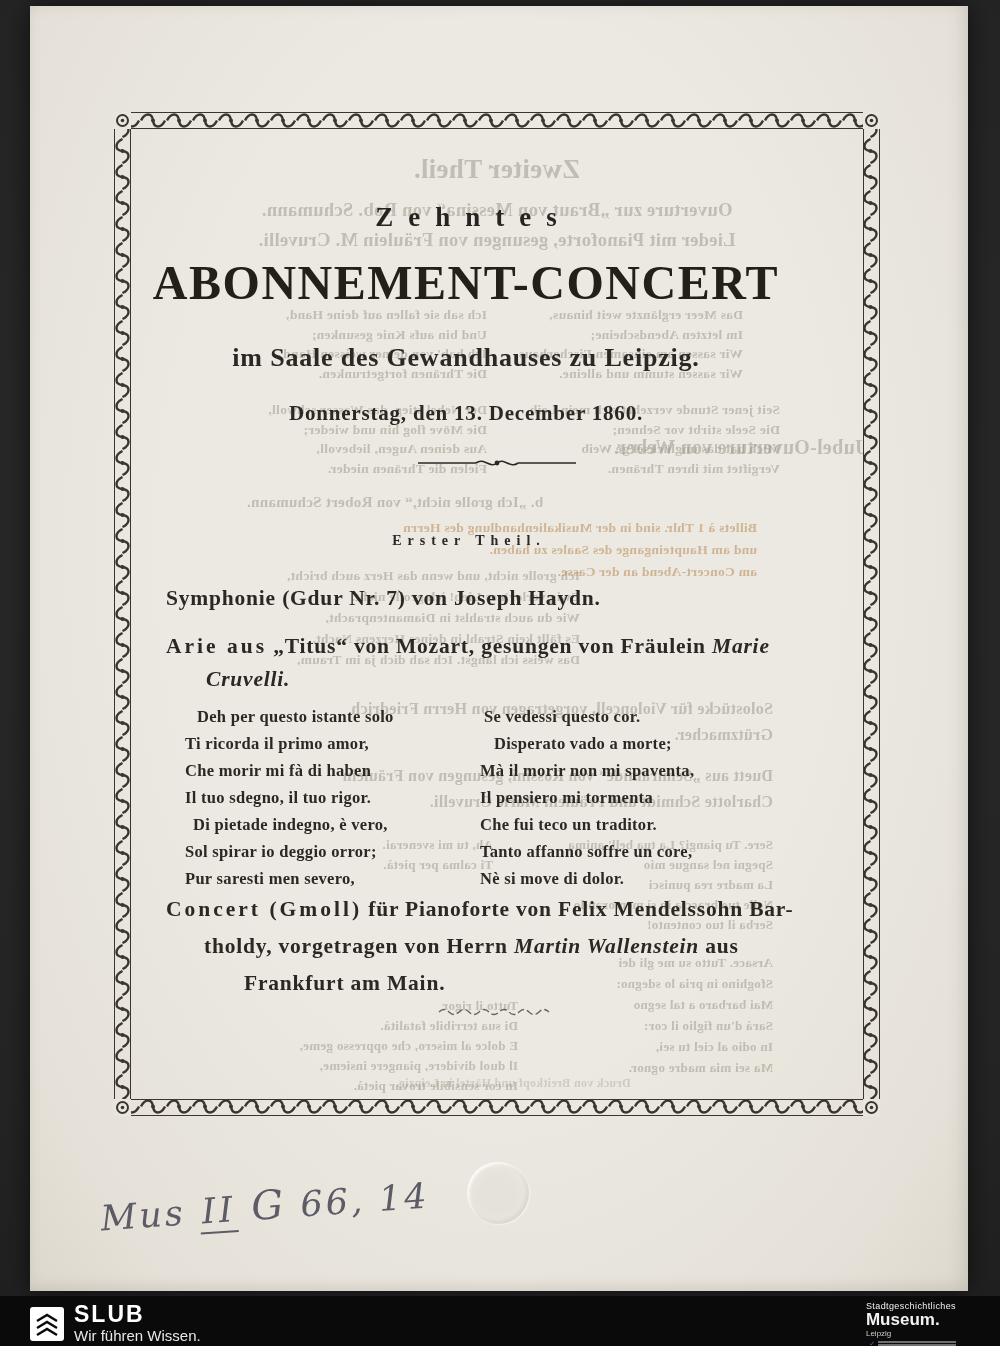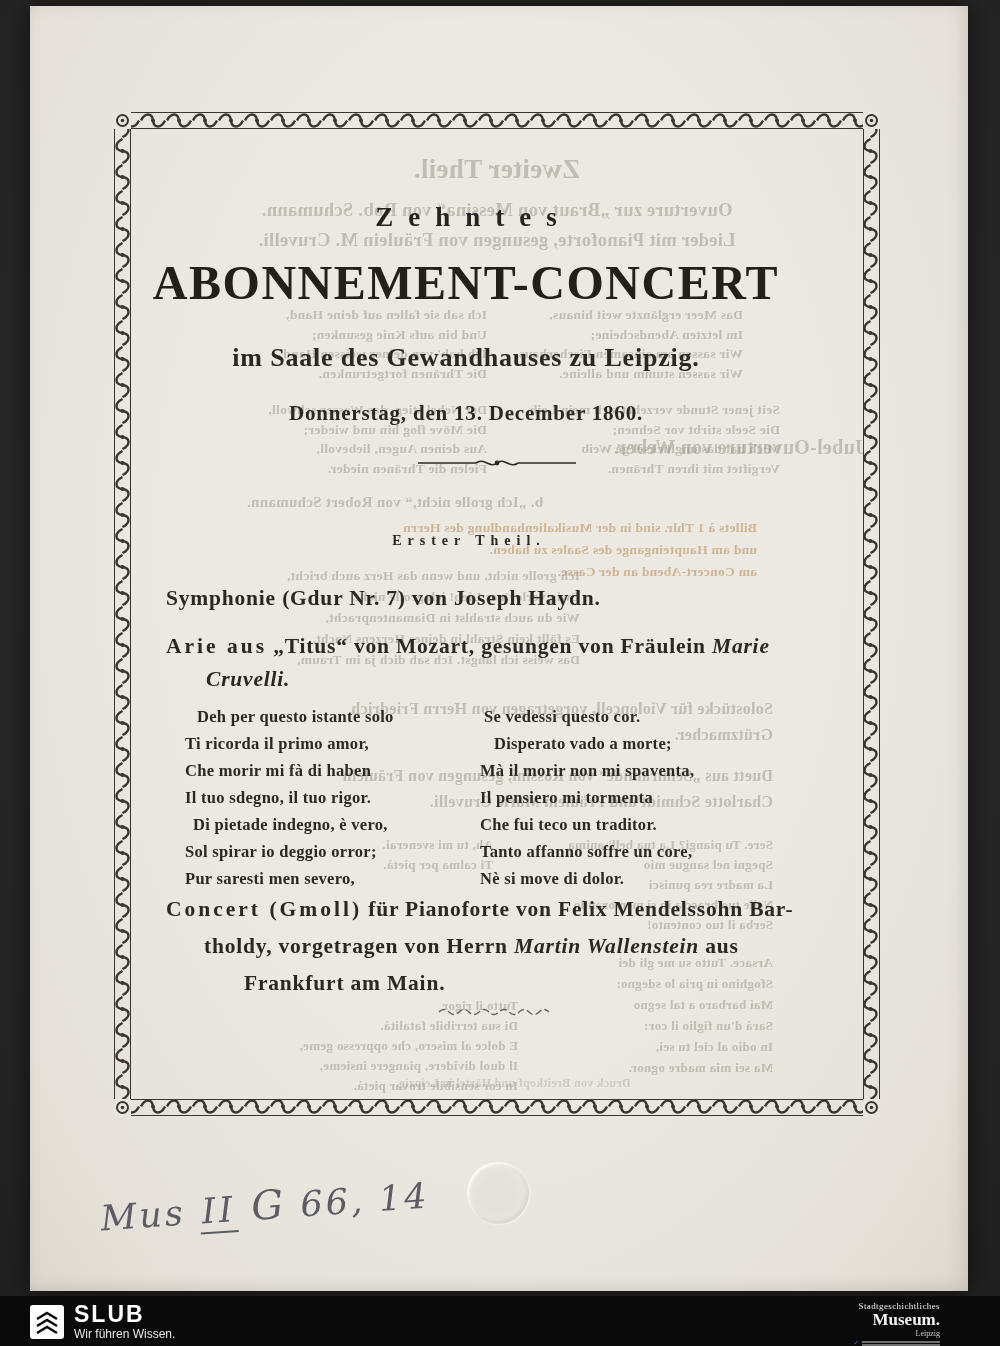--- a/index.html
+++ b/index.html
@@ -60,22 +60,22 @@
   .stamp{
     position:absolute;left:437px;top:1156px;width:62px;height:62px;border-radius:50%;
     box-shadow:inset 2px 2px 3px rgba(255,255,255,.85), inset -2px -2px 4px rgba(0,0,0,.08), 1px 1px 2px rgba(255,255,255,.5);
     background:radial-gradient(circle, rgba(0,0,0,.02) 40%, rgba(0,0,0,0) 72%);
   }
   
   .footer{position:absolute;left:0;top:1296px;width:1000px;height:62px;background:#0a0a0a;}
   .slub{position:absolute;left:30px;top:7px;display:flex;align-items:center;}
   .slub-icon{width:34px;height:34px;margin-right:10px;}
   .slub-name{font-family:"Liberation Sans", sans-serif;font-weight:bold;color:#ffffff;font-size:23px;letter-spacing:2px;line-height:23px;}
-  .slub-tag{font-family:"Liberation Sans", sans-serif;color:#e8e8e8;font-size:12px;margin-top:1px;}
-  .museum{position:absolute;right:60px;top:5px;text-align:right;font-family:Liberation Serif, serif;color:#f2f2f2;}
+  .slub-tag{font-family:"Liberation Sans", sans-serif;color:#e8e8e8;font-size:15px;margin-top:1px;}
+  .museum{position:absolute;right:44px;top:5px;font-family:Liberation Sans, sans-serif;color:#f2f2f2;}
   .m-top{font-size:9px;letter-spacing:.4px;line-height:10px;}
   .m-name{font-size:17px;font-weight:bold;line-height:18px;}
   .m-city{font-size:8px;color:#cccccc;line-height:9px;}
   .m-cert{margin-top:2px;display:flex;justify-content:flex-end;align-items:center;gap:3px;}
   .m-cert .check{color:#2e6fc2;font-size:7px;line-height:7px;}
   .cert-bars i{display:block;width:78px;height:2px;background:#6f6f6f;margin:1px 0;}
 </style>
 </head>
 <body>
 

